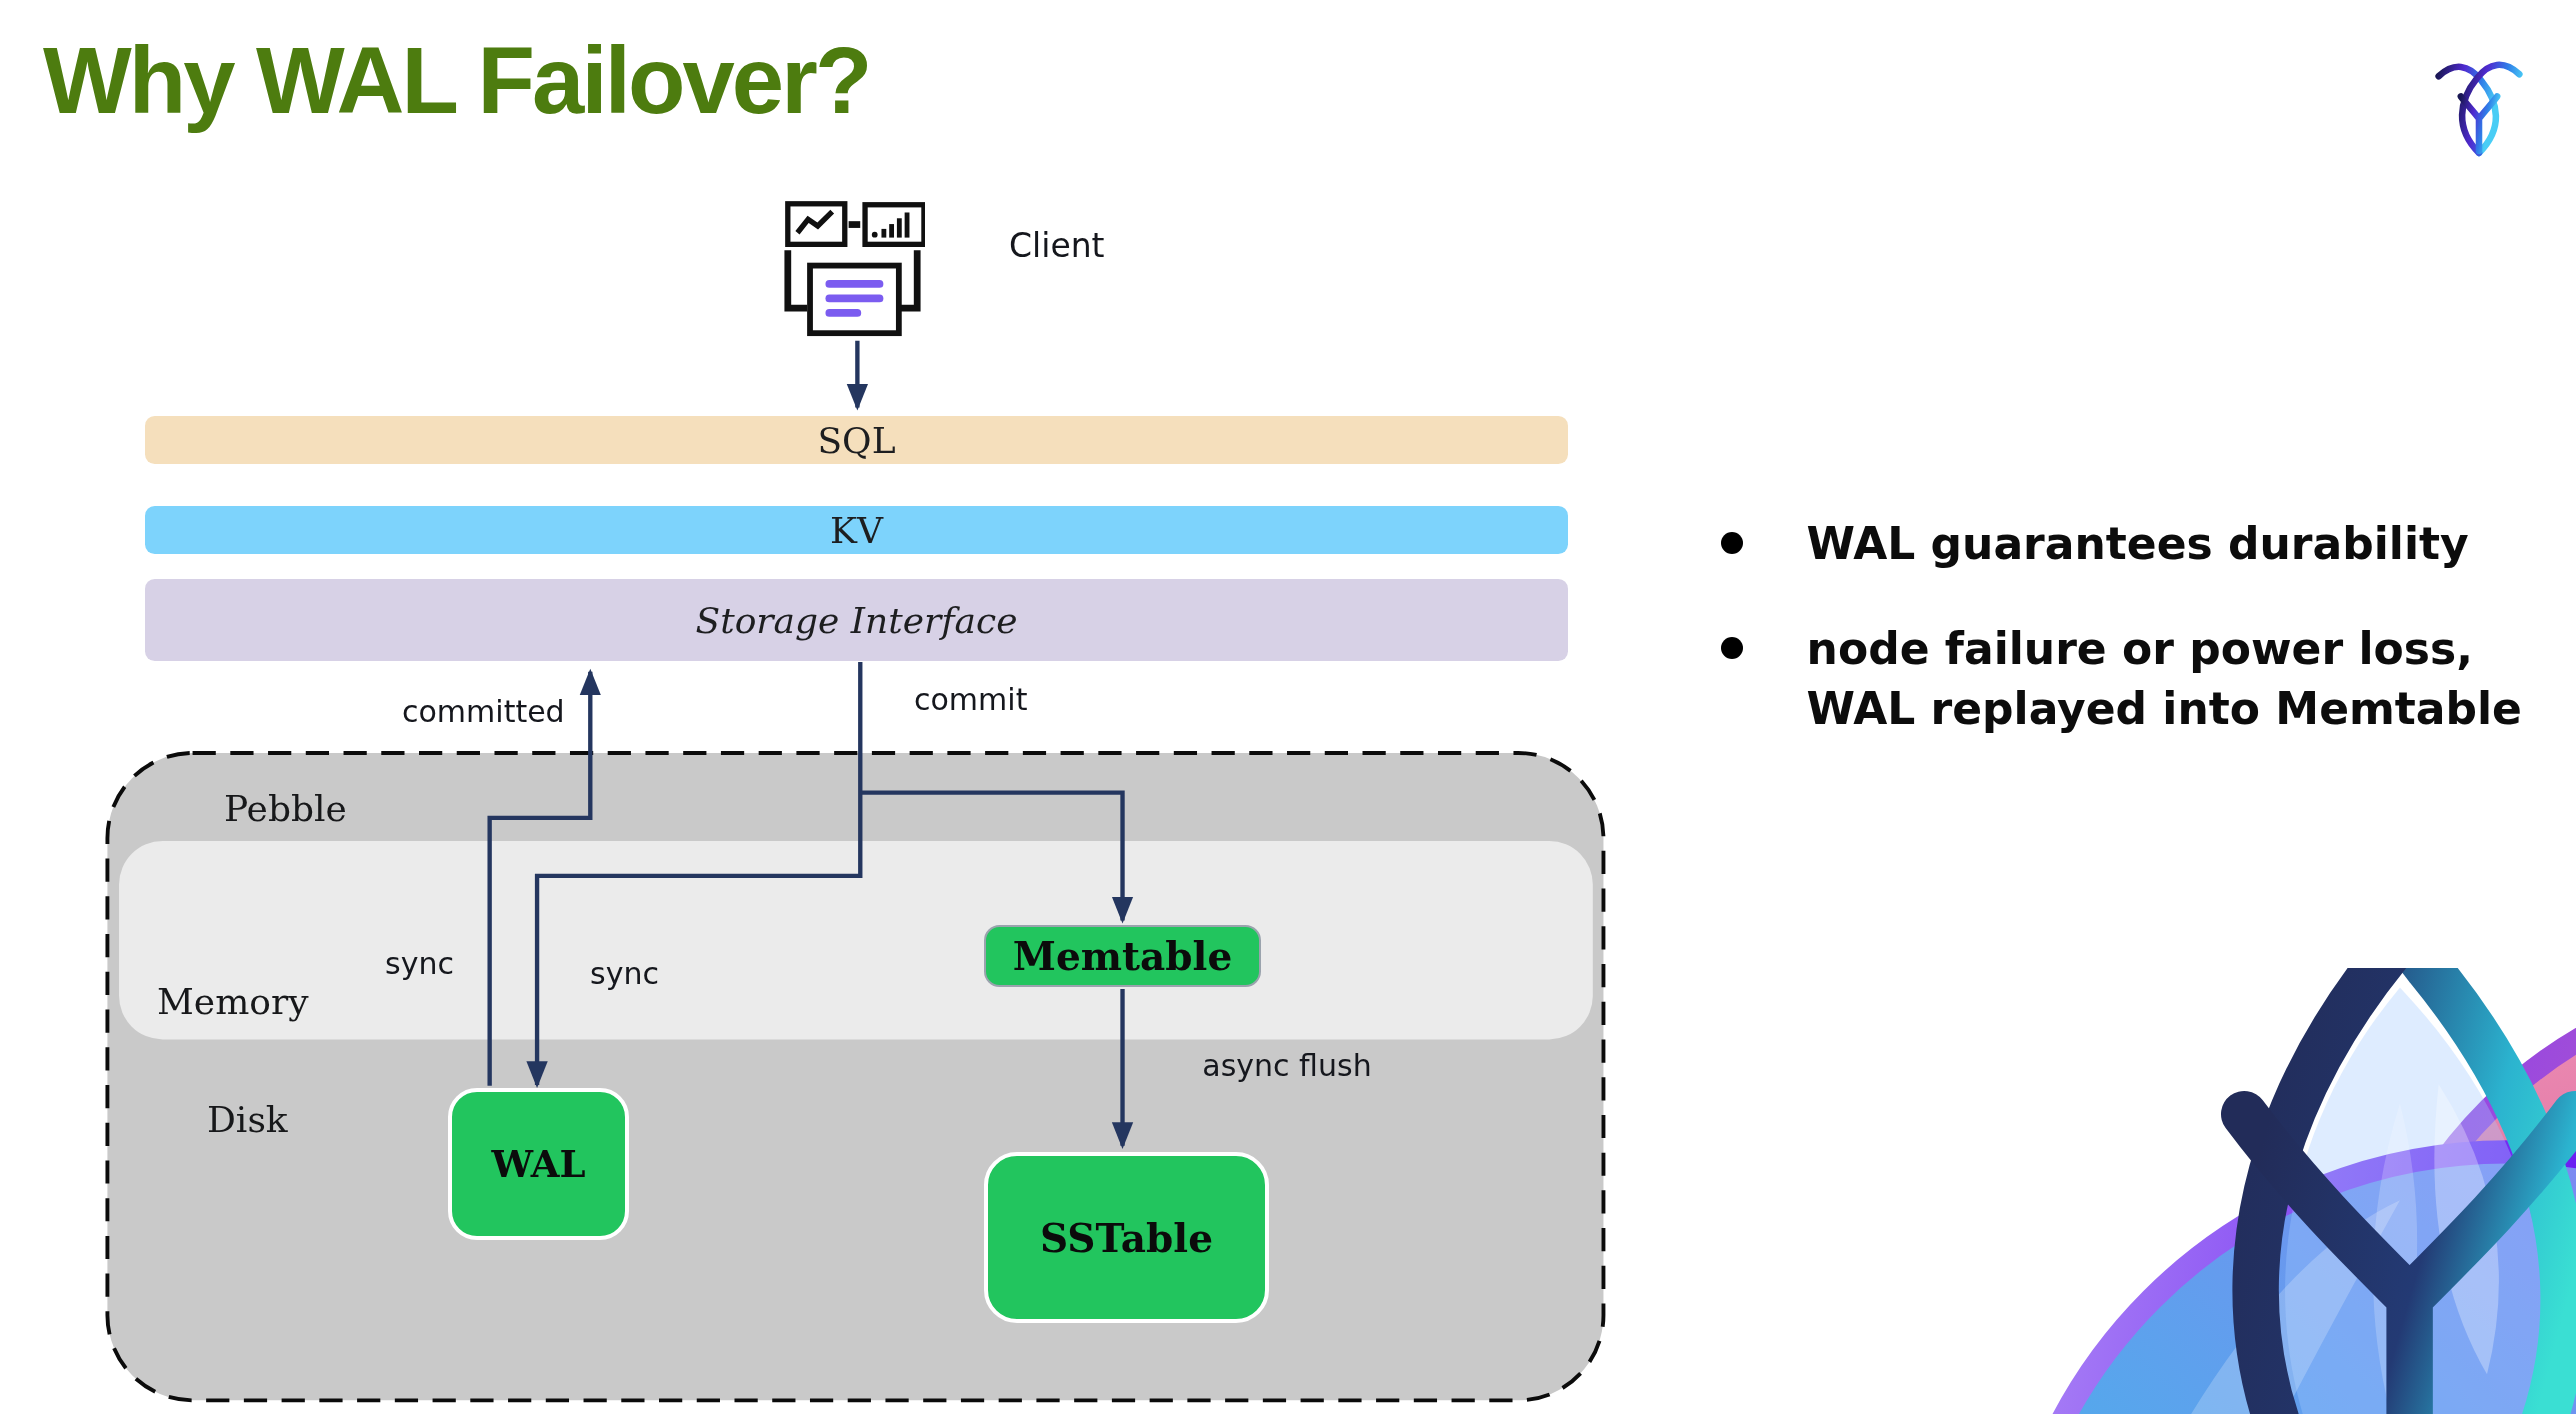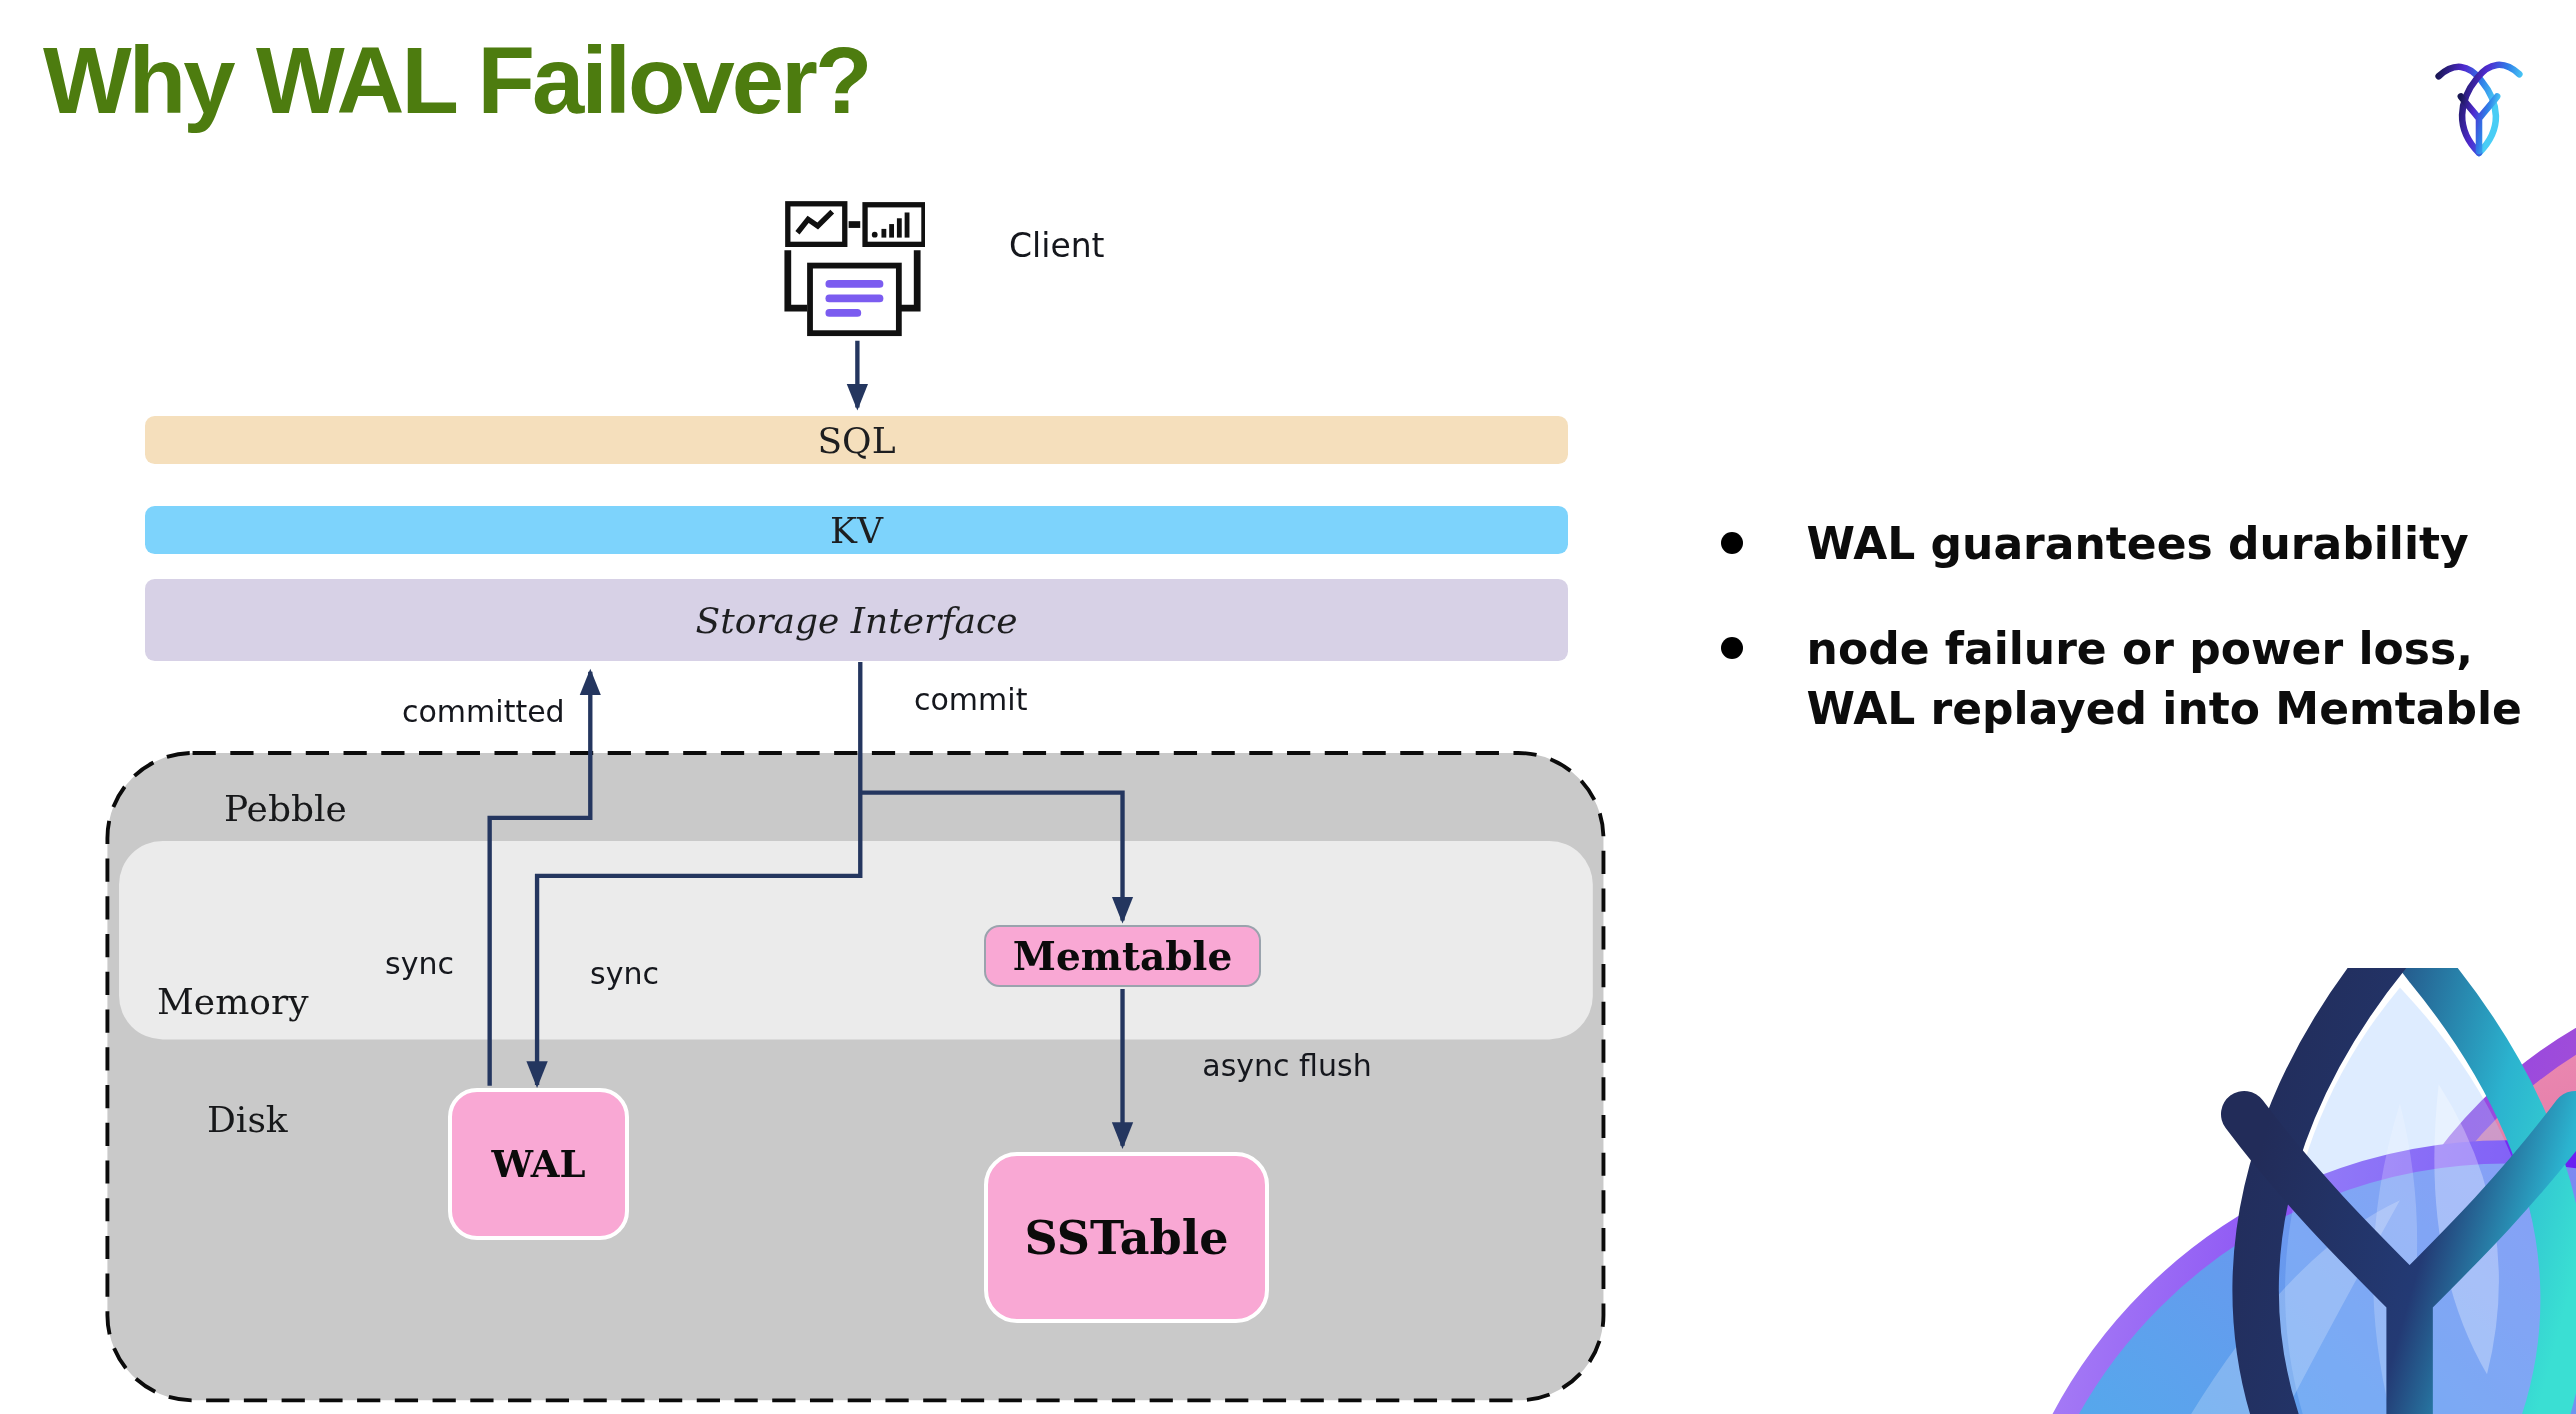--- a/index.html
+++ b/index.html
@@ -41,27 +41,27 @@
   .lbl-sans { font-family:"DejaVu Sans", sans-serif; font-size:30px; color:#15171d; z-index:2; white-space:nowrap; }
   .lbl-committed { left:402px; top:694px; width:184px; text-align:left; }
   .lbl-commit    { left:914px; top:682px; }
   .lbl-sync1     { left:379px; top:946px; width:81px; text-align:center; }
   .lbl-sync2     { left:584px; top:956px; width:81px; text-align:center; }
   .lbl-async     { left:1188px; top:1048px; width:198px; text-align:center; }
   .lbl-client    { left:1009px; top:226px; font-size:33px; }
 
   
   .node-box {
-    background:#f9a8d4; z-index:2;
+    background:#22c55e; z-index:2;
     display:flex; align-items:center; justify-content:center;
     font-family:"DejaVu Serif", serif; font-weight:bold; color:#0b0b0b;
   }
   .box-wal      { left:448px; top:1088px; width:181px; height:152px; border:4.8px solid #ffffff; border-radius:29px; font-size:37px; }
   .box-memtable { left:984px; top:925px; width:277px; height:62px;  border:2.9px solid #9aa3ad; border-radius:15.5px; font-size:39px; }
-  .box-sstable  { left:984px; top:1152px; width:285px; height:171px; border:4.8px solid #ffffff; border-radius:33px; font-size:46px; }
+  .box-sstable  { left:984px; top:1152px; width:285px; height:171px; border:4.8px solid #ffffff; border-radius:33px; font-size:39px; }
 
   
   .client-icon { left:780px; top:198px; width:145px; height:140px; z-index:2; }
 
   
   .logo { left:2425px; top:46px; width:108px; height:116px; z-index:2; }
 
   
   .bullets { left:1709px; top:514px; width:832px; z-index:2;font-weight:bold; }
   .bullet-item { display:flex; align-items:flex-start; }

